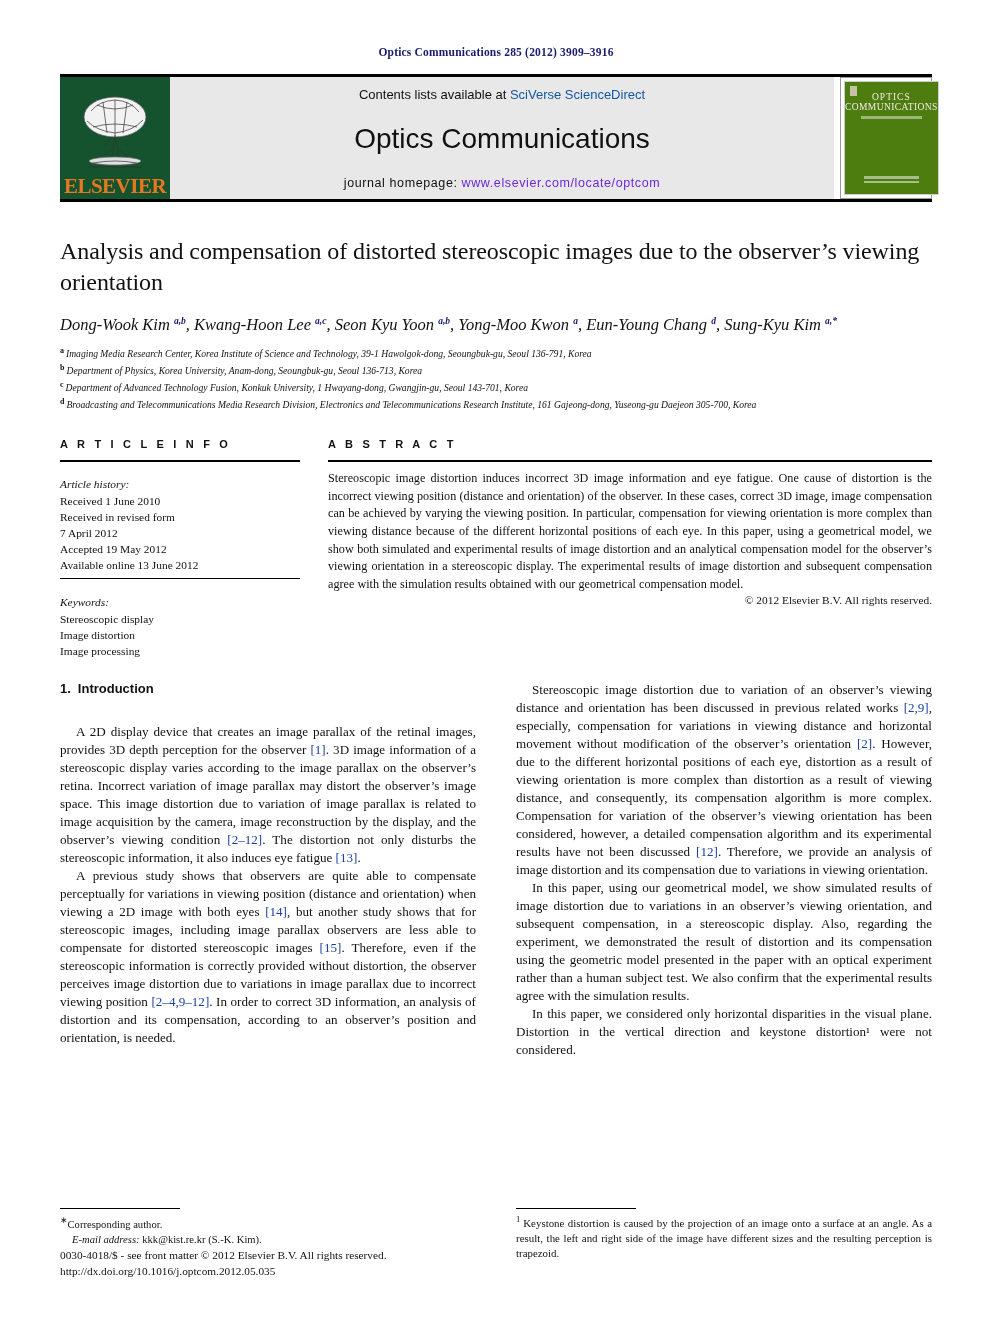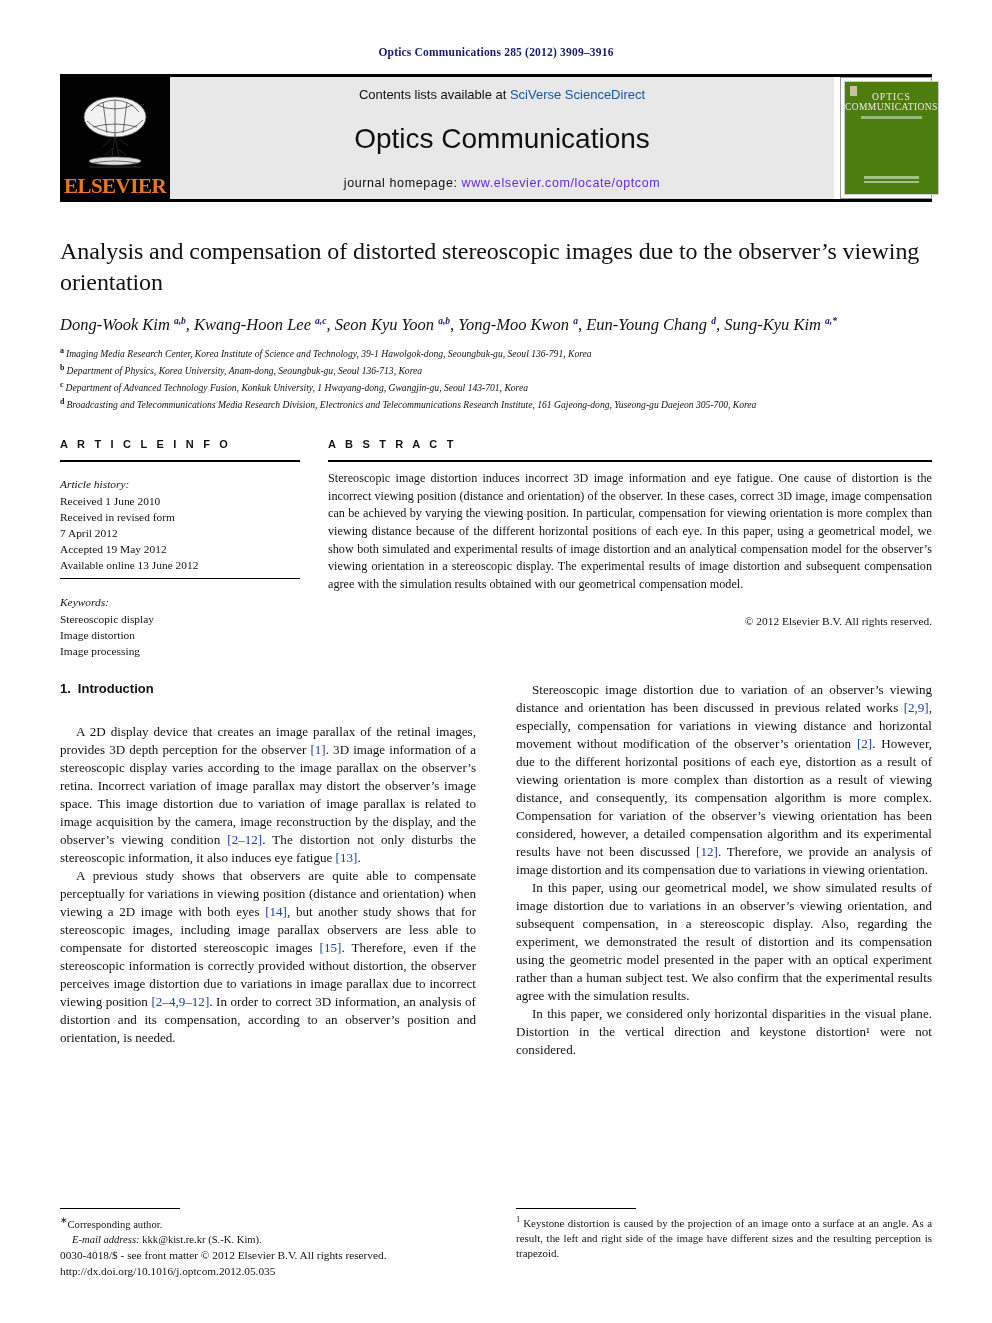--- a/index.html
+++ b/index.html
@@ -43,21 +43,21 @@
     height: 122px;
   }
   .elsevier-logo {
     width: 110px;
     flex: 0 0 110px;
     display: flex;
     flex-direction: column;
     align-items: center;
     justify-content: flex-end;
     padding-bottom: 2px;
-    background: #000000;
+    background: #14532d;
   }
   .tree-svg { display:block; }
   .elsevier-word {
     font-family: "Liberation Serif", serif;
     font-size: 21px;
     font-weight: bold;
     letter-spacing: -0.5px;
     color: #E87722;
     line-height: 1;
     margin-top: 1px;
@@ -227,21 +227,21 @@
     font-family: "Liberation Serif", serif;
     font-size: 12.2px;
     line-height: 1.44;
     text-align: justify;
     color: #111;
   }
   .copyright {
     text-align: right;
     font-family: "Liberation Serif", serif;
     font-size: 11.4px;
-    margin-top: 22px;
+    margin-top: 1px;
     color: #111;
   }
 
   
   .body-cols {
     margin-top: 22px;
     display: flex;
     gap: 40px;
   }
   .bcol { width: 416px; flex: 0 0 416px; }

